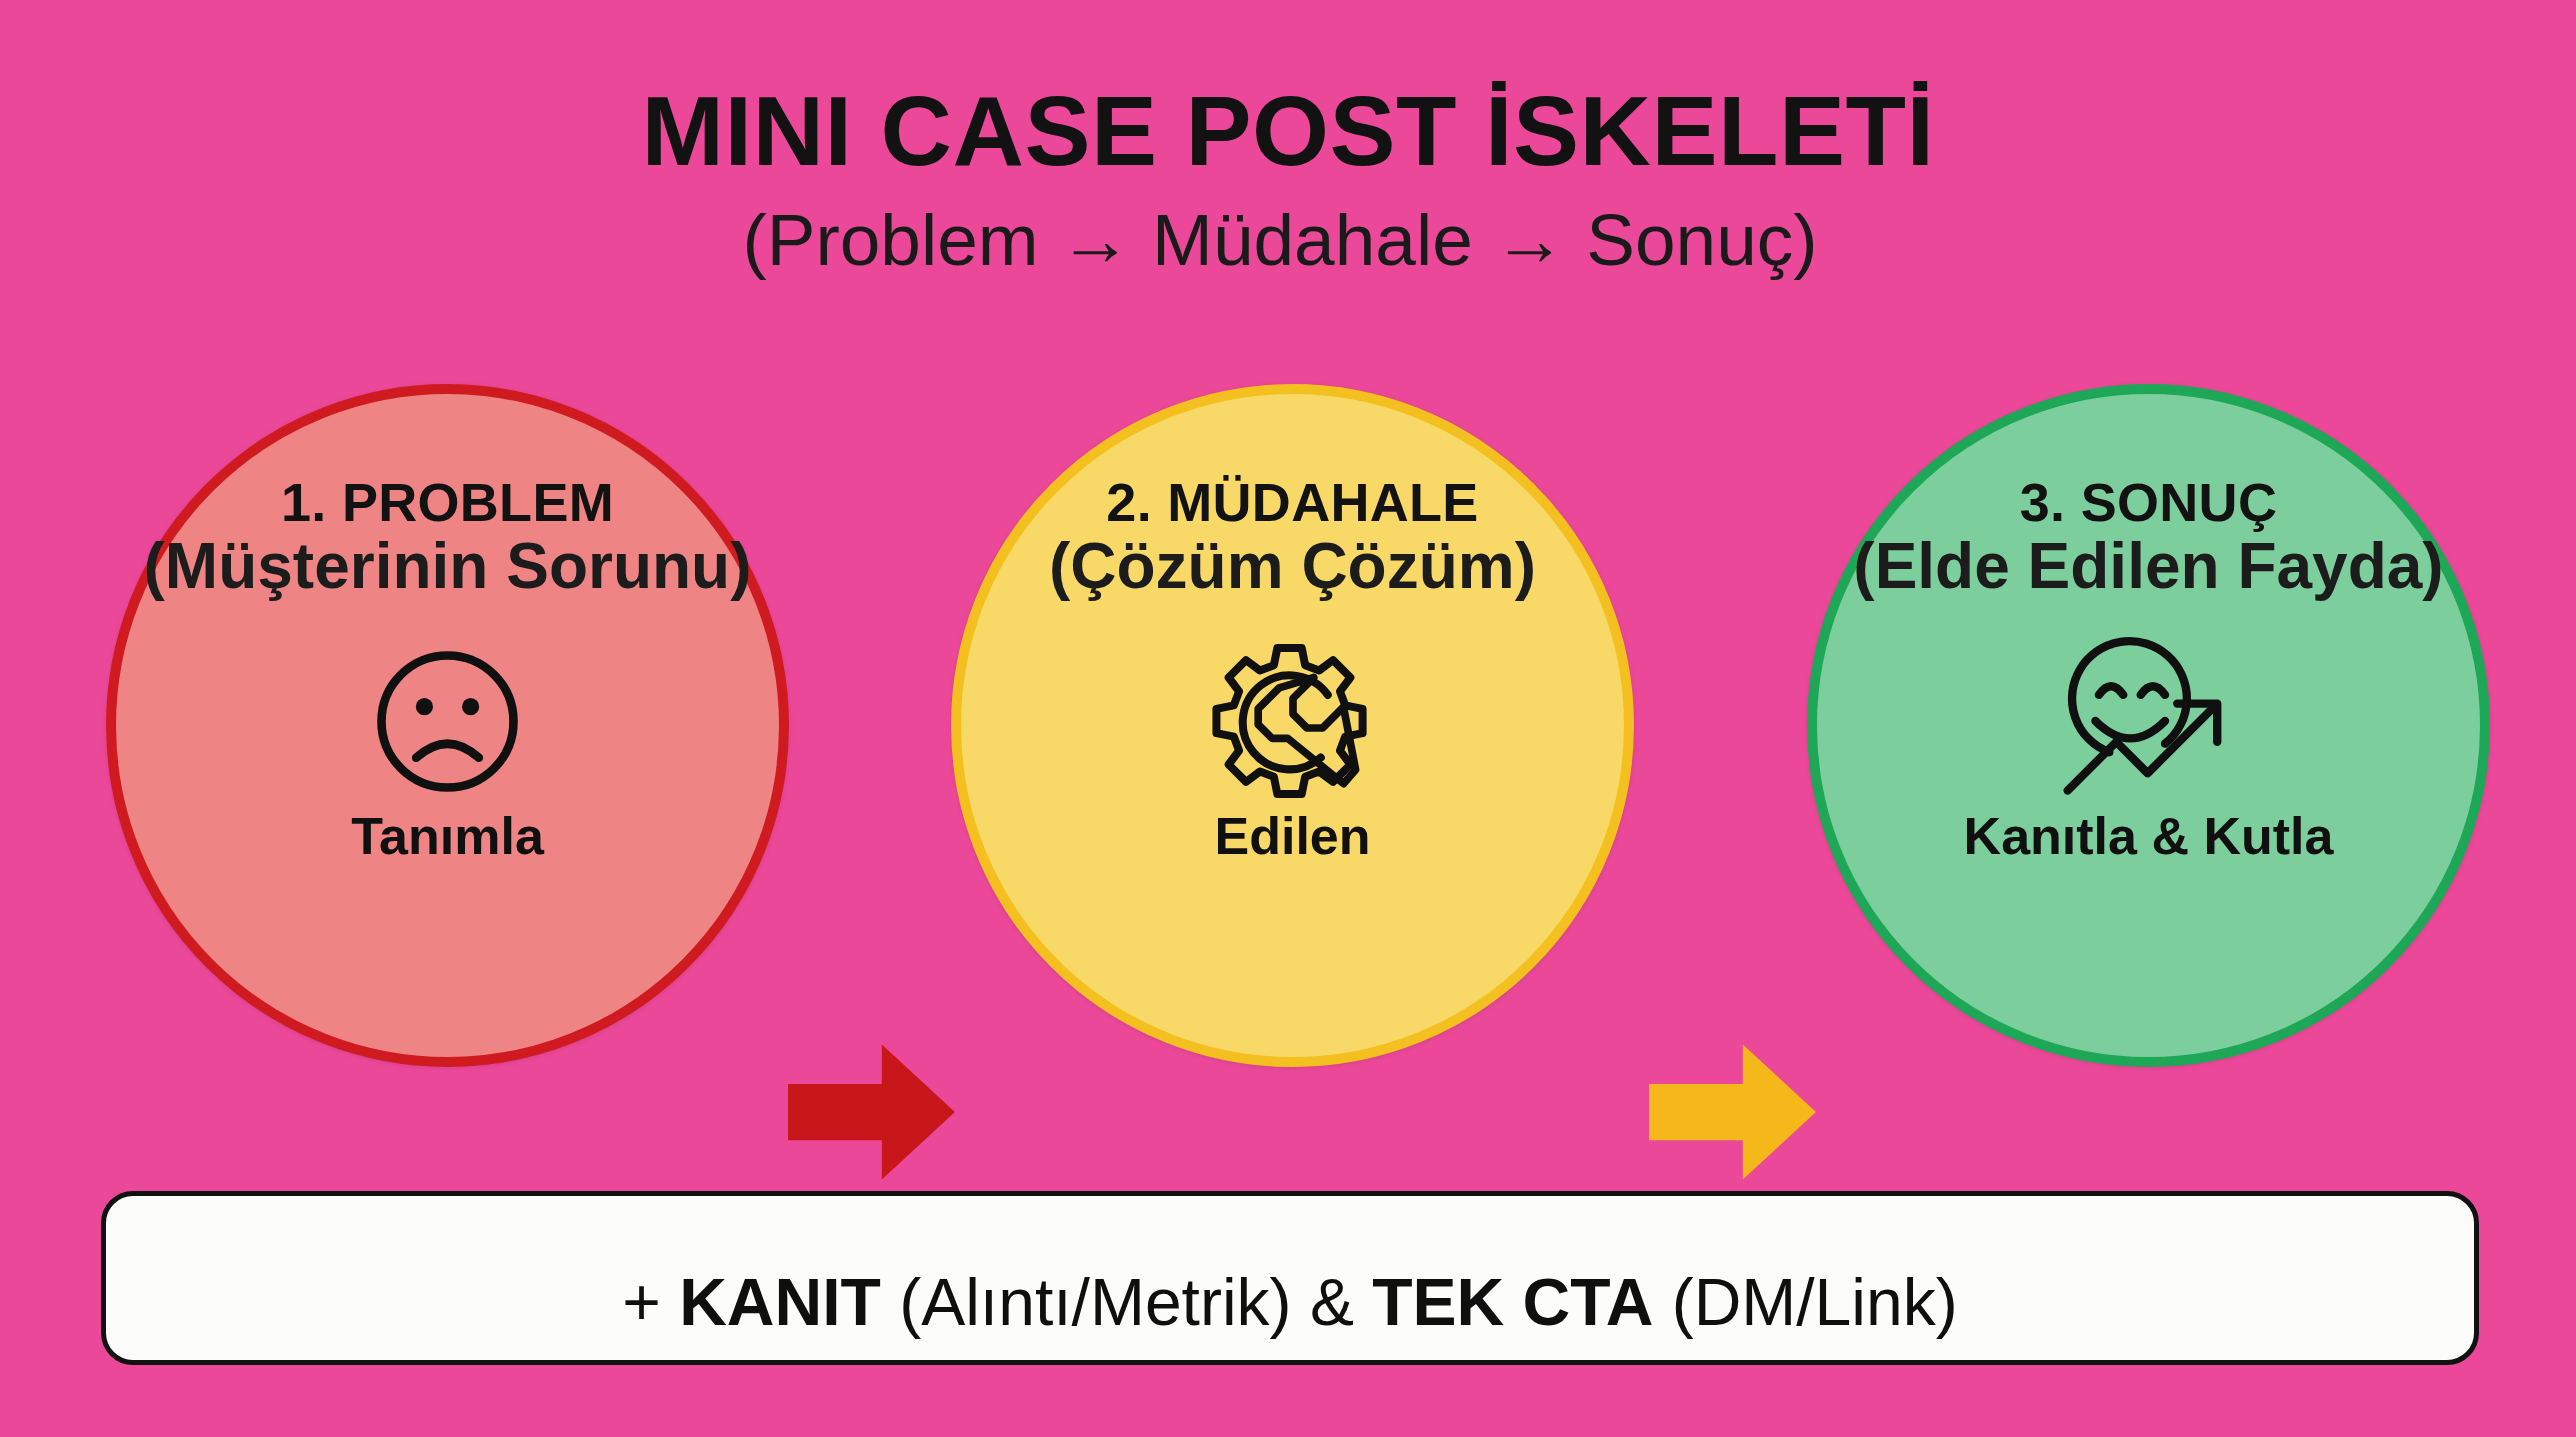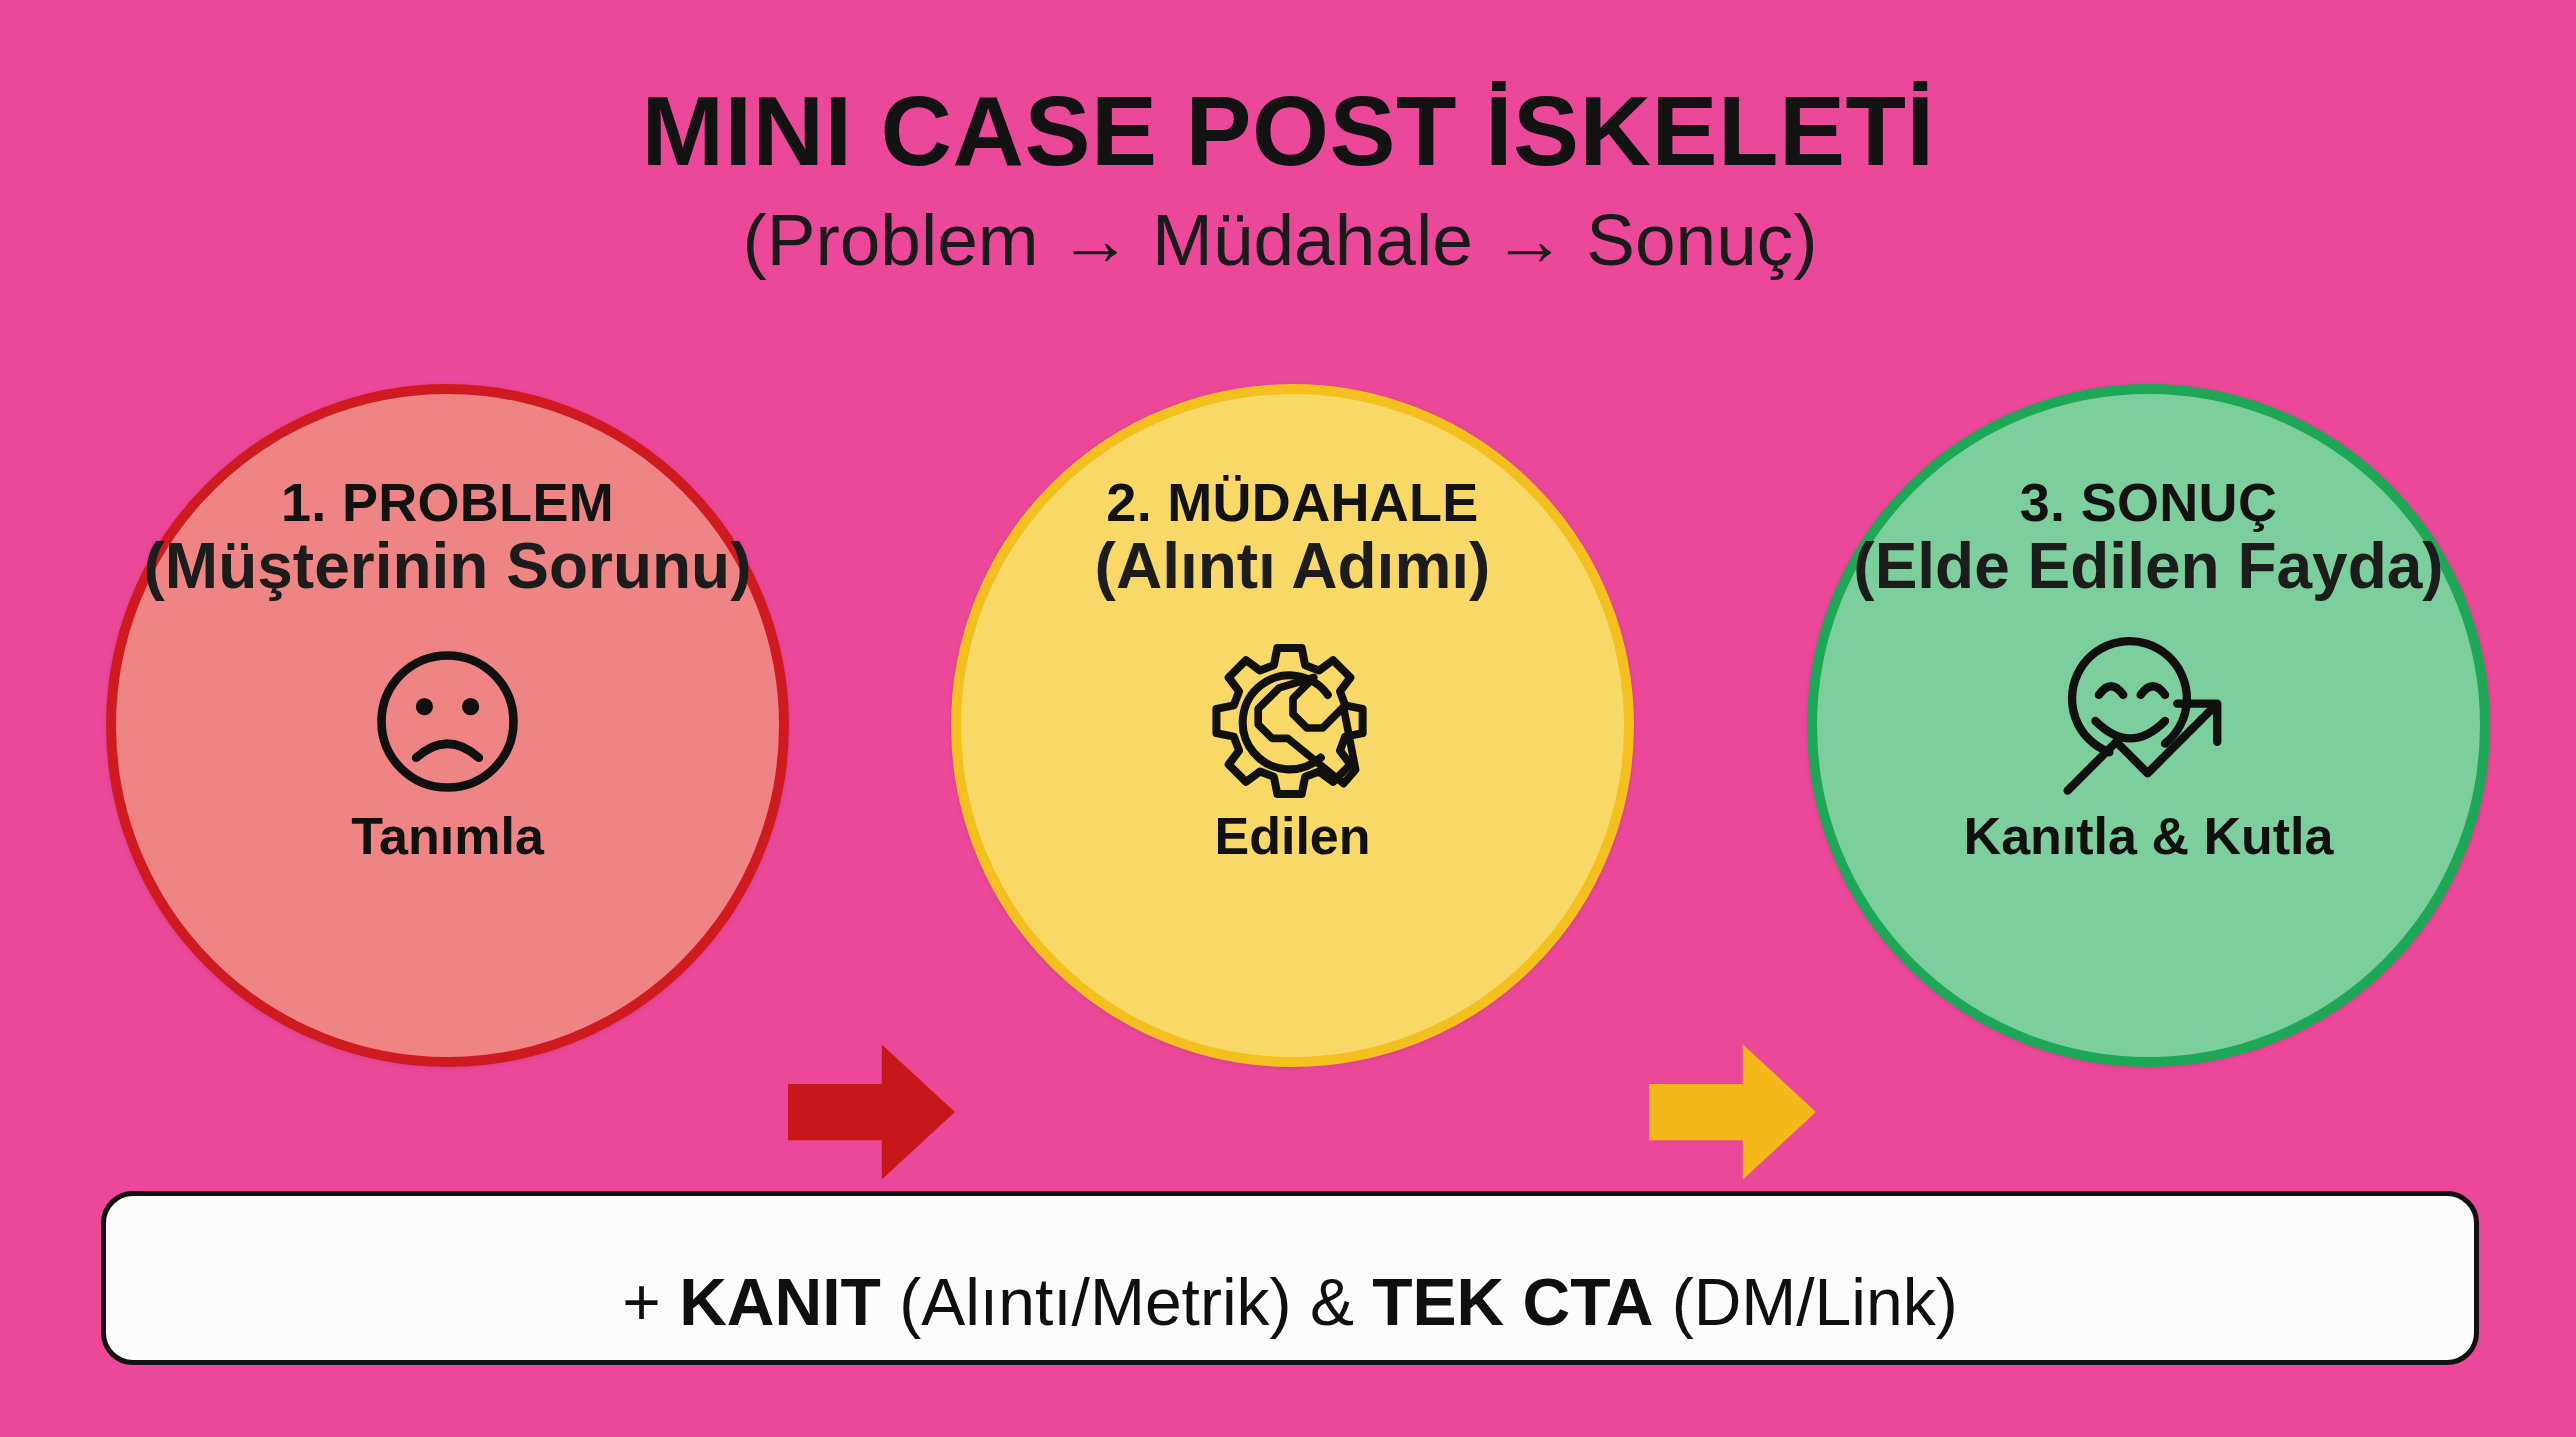--- a/index.html
+++ b/index.html
@@ -168,21 +168,21 @@
     </div>
 
     <div class="arrow arrow-1">
       <svg width="167" height="150" viewBox="0 0 89 80" fill="#c8171a">
         <path d="M0 25 L50 25 L50 4 L89 40 L50 76 L50 55 L0 55 Z"></path>
       </svg>
     </div>
 
     <div class="circle c2">
       <div class="step-title">2. MÜDAHALE</div>
-      <div class="step-sub">(Alıntı Adımı)</div>
+      <div class="step-sub">(Çözüm Çözüm)</div>
       <div class="step-icon">
         <svg width="174" height="174" viewBox="0 0 100 100" fill="none" stroke="#101010" stroke-width="4.6" stroke-linejoin="round" stroke-linecap="round">
           <path d="M41 8 L55 8 L57 18 L65 21 L73 15 L83 25 L77 33 L80 41 L90 43 L90 57
                    L80 59 L77 67 L83 75 L73 85 L65 79 L57 82 L55 92 L41 92 L39 82 L31 79
                    L23 85 L13 75 L19 67 L16 59 L6 57 L6 43 L16 41 L19 33 L13 25 L23 15
                    L31 21 L39 18 Z"></path>
           <path d="M70 35 A27 27 0 1 0 66 71"></path>
           <path d="M62 25 L50 37 L50 46 L58 54 L67 54 L79 42
                    L86 78 L79 86 L47 60 L38 60 L30 52 L30 43 L42 31 Z" stroke-width="4.4"></path>
           <circle cx="79" cy="79" r="1.9" fill="#101010" stroke="none"></circle>

